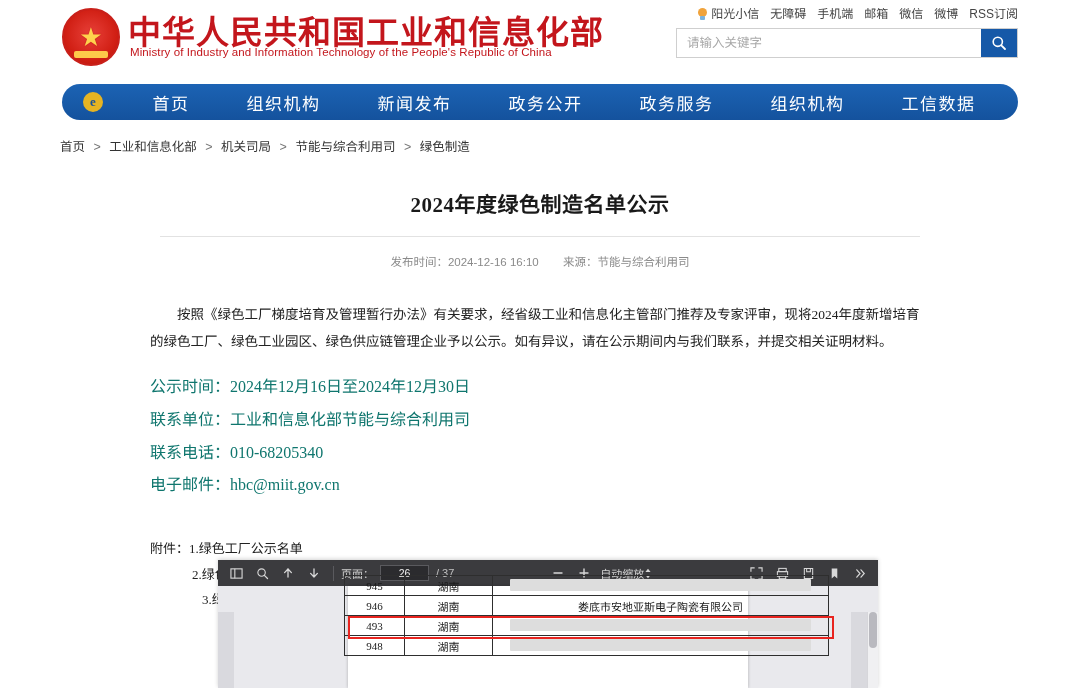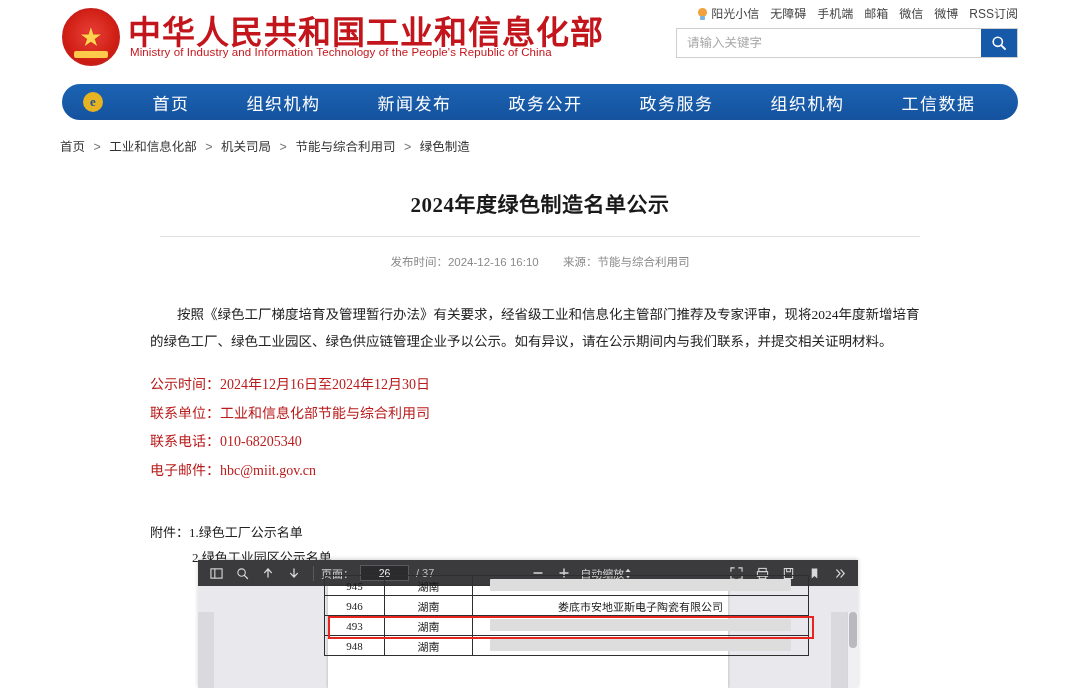--- a/index.html
+++ b/index.html
@@ -202,40 +202,40 @@
   .art-body {
     margin-top: 22px;
     font-size: 13.5px;
     color: #222;
     line-height: 2.0;
     font-family: "Liberation Serif", "DejaVu Serif", serif;
   }
   .art-body p.indent { text-indent: 2em; margin: 0 0 10px; }
   .art-info {
     margin-top: 16px;
-    font-size: 14px;
+    font-size: 16px;
     line-height: 2.05;
-    color: #b91c1c;
+    color: #0f766e;
     font-family: "Liberation Serif", "DejaVu Serif", serif;
   }
   .attach {
     margin-top: 34px;
     font-size: 13px;
     line-height: 1.95;
     color: #222;
     font-family: "Liberation Serif", "DejaVu Serif", serif;
   }
   .attach .a1 { margin-left: 0; }
   .attach .a2 { margin-left: 42px; }
   .attach .a3 { margin-left: 52px; }
 
   
   .pdfviewer {
     position: absolute;
-    left: 198px; top: 560px;
+    left: 218px; top: 560px;
     width: 660px; height: 128px;
     background: #000000;
     box-shadow: 0 -1px 4px rgba(0,0,0,.18);
     overflow: hidden;
   }
   .pdf-toolbar {
     height: 26px;
     background: #3b3b3e;
     display: flex;
     align-items: center;

